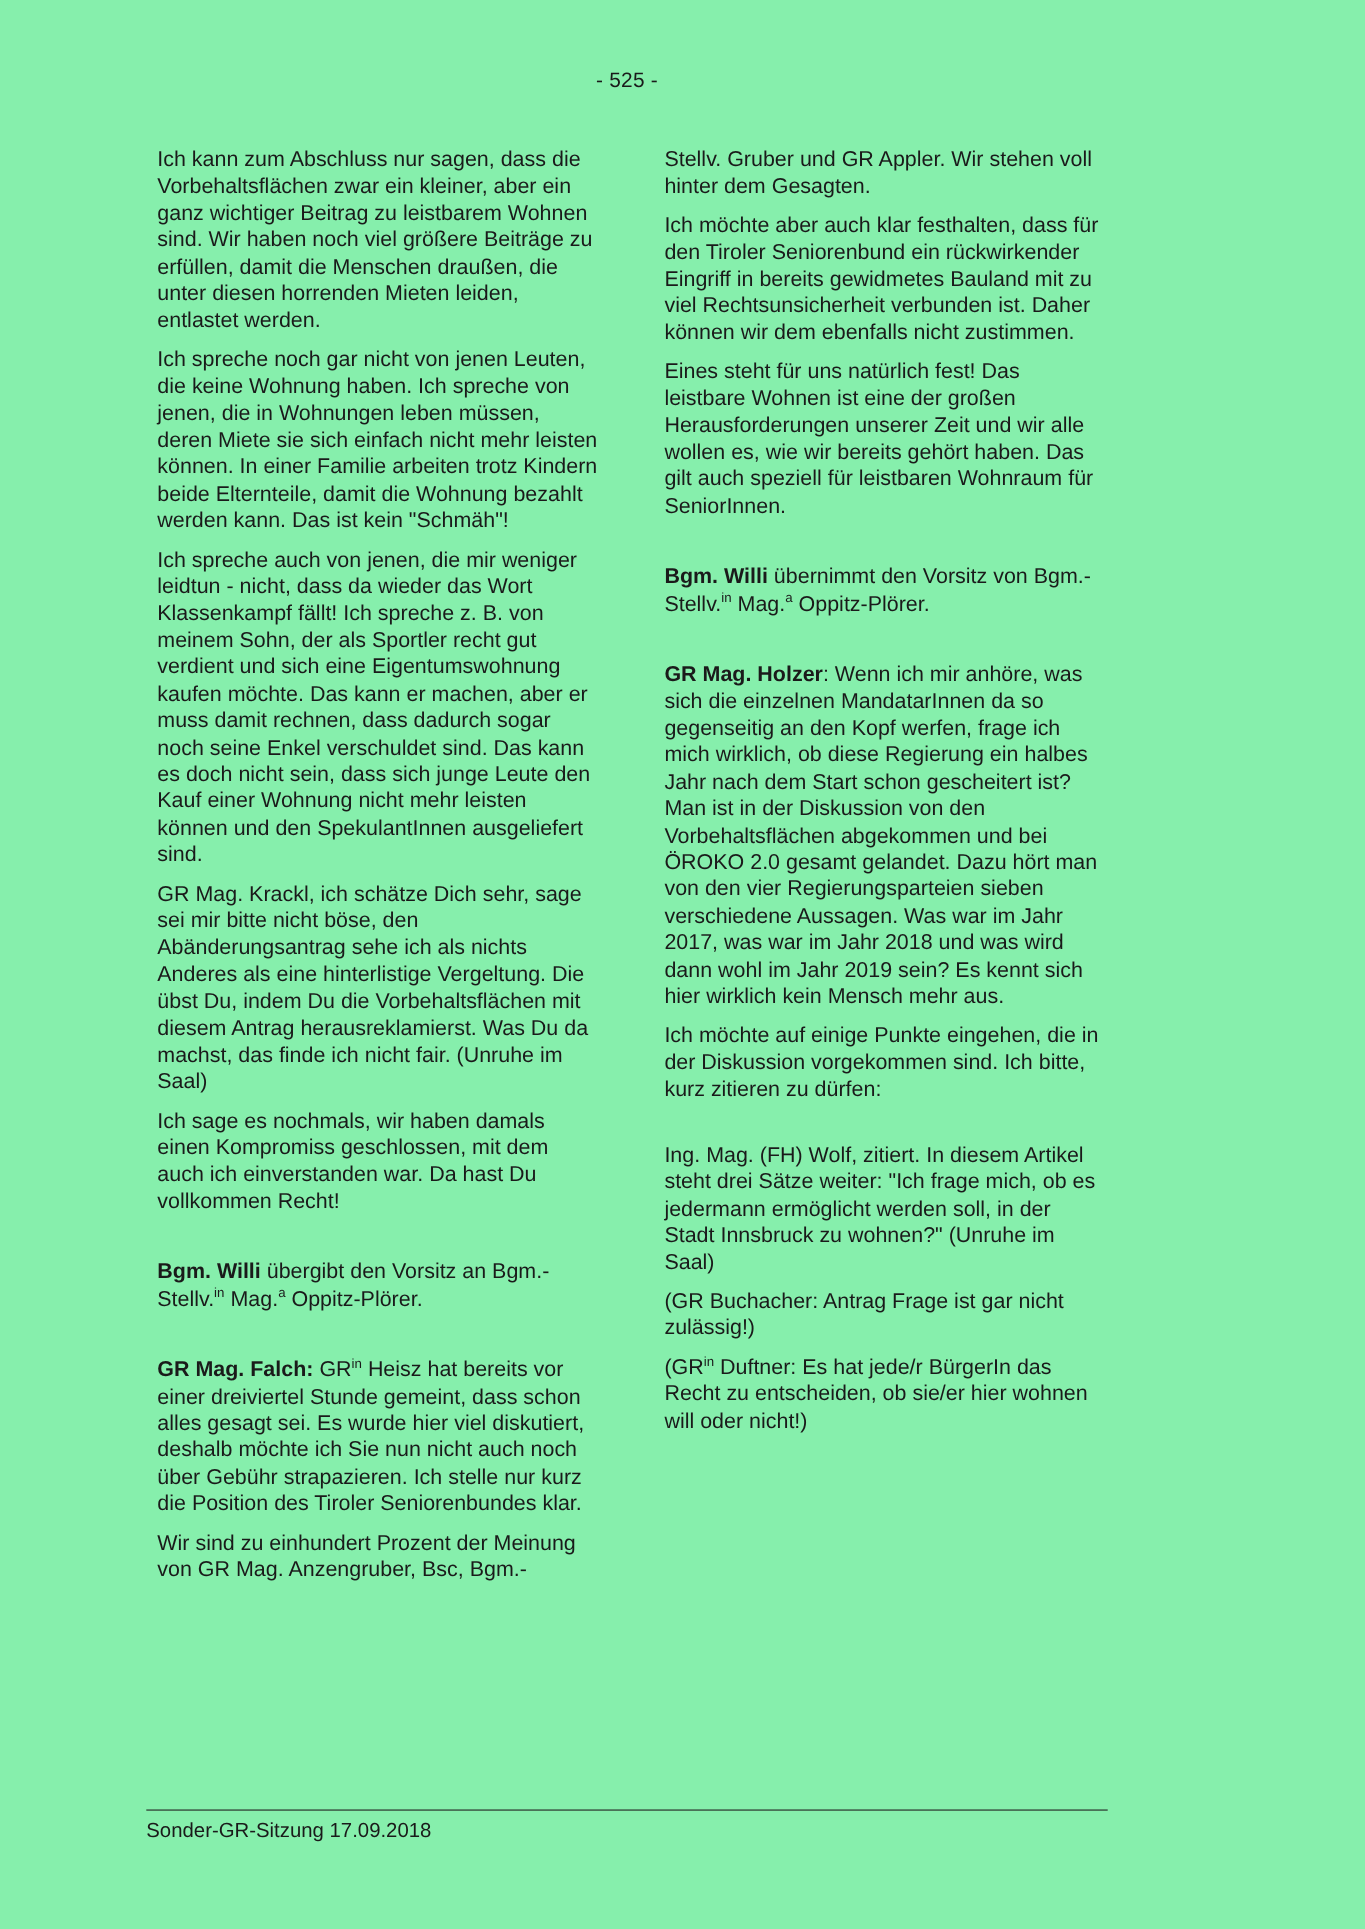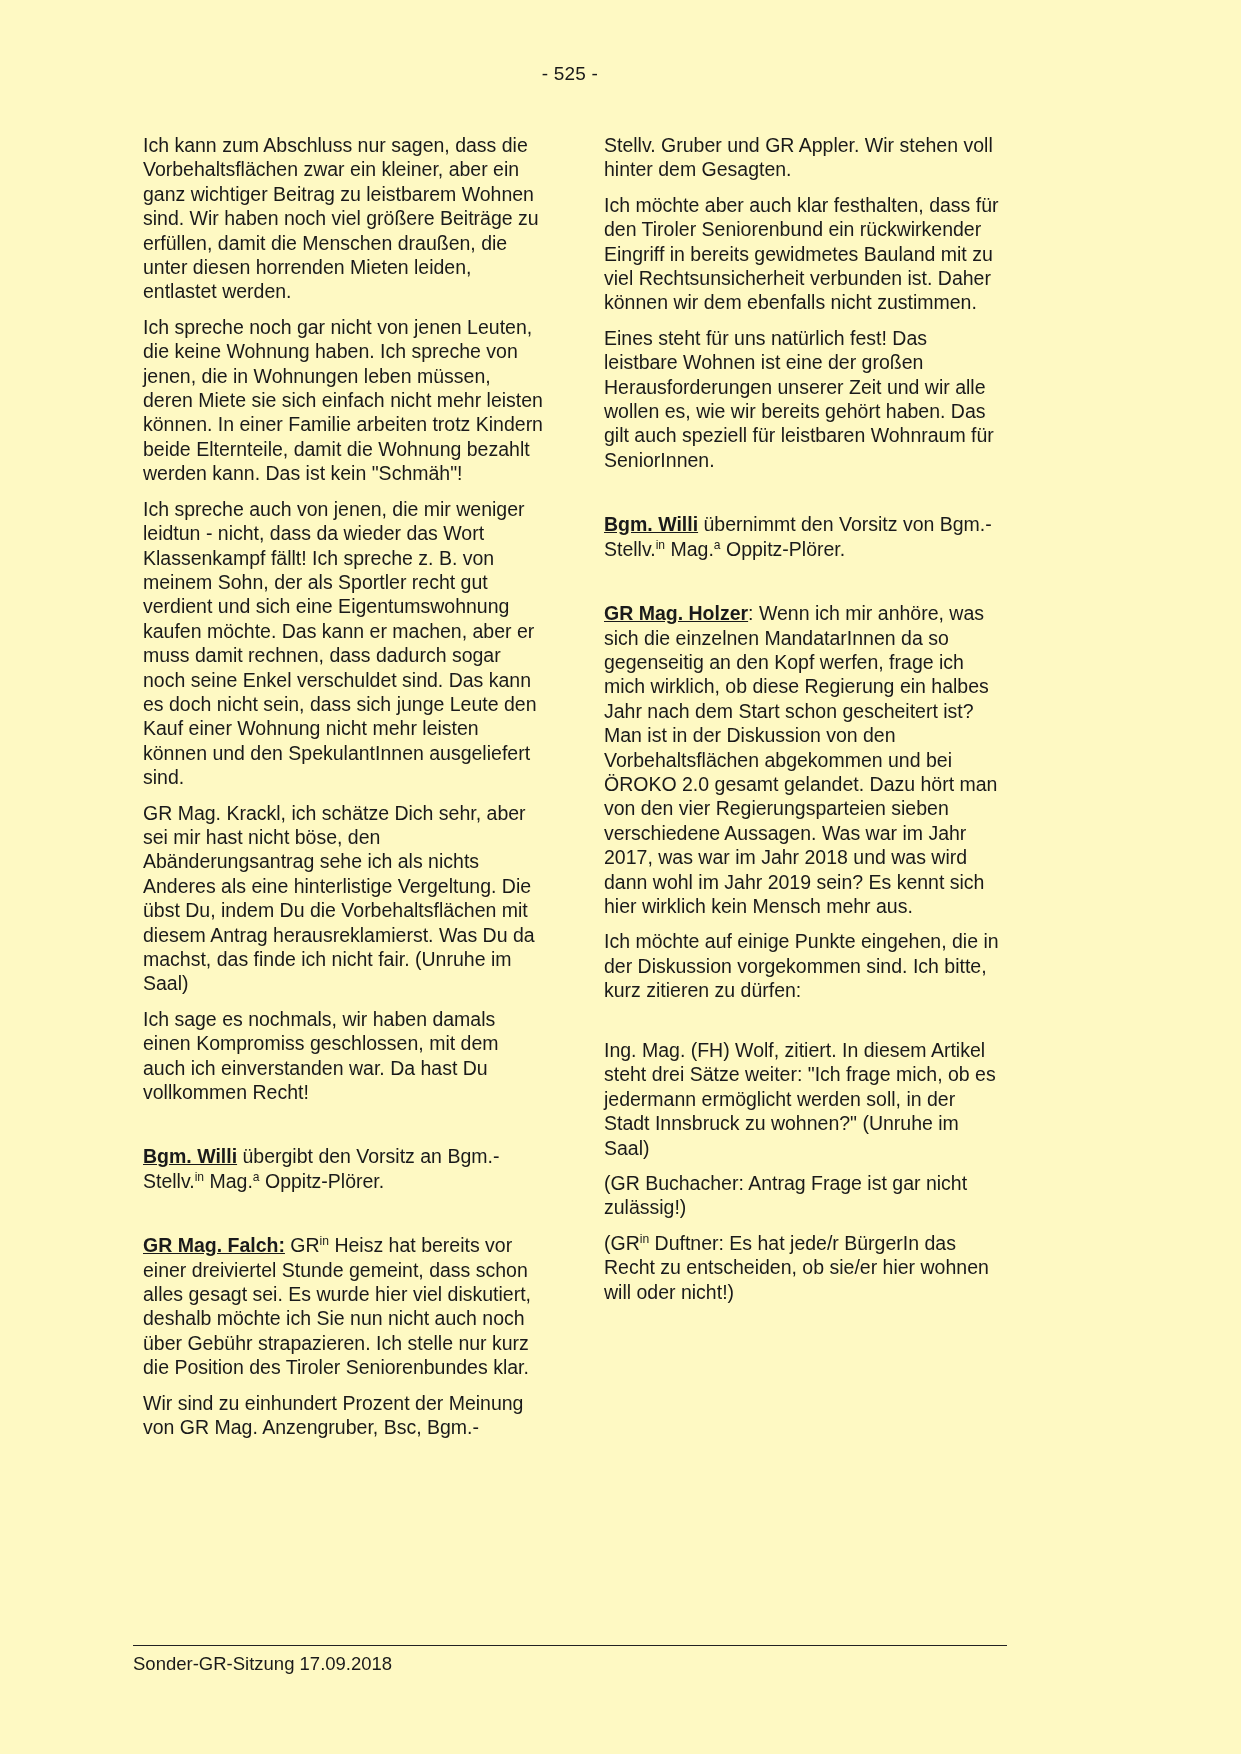--- a/index.html
+++ b/index.html
@@ -4,21 +4,21 @@
 <style>
   html, body {
     margin: 0;
     padding: 0;
     background: #ffffff;
   }
   .page {
     position: relative;
     width: 1241px;
     height: 1754px;
-    background: #fef9c3;
+    background: #86efac;
     color: #1a1a1a;
     font-family: "Liberation Sans", sans-serif;
     overflow: hidden;
   }
   .page-number {
     position: absolute;
     top: 63px;
     left: 133px;
     width: 874px;
     text-align: center;
@@ -42,21 +42,20 @@
     -webkit-hyphens: auto;
   }
   .column p {
     margin: 0 0 11px 0;
   }
   .column p.gap-large {
     margin-top: 40px;
   }
   .column b {
     font-weight: bold;
-    text-decoration: underline;
   }
   .column sup {
     font-size: 62%;
     line-height: 0;
     vertical-align: super;
   }
   .footer-rule {
     position: absolute;
     top: 1645px;
     left: 133px;
@@ -74,21 +73,21 @@
 <body>
 
 <div class="page">
   <div class="page-number">- 525 -</div>
 
   <div class="columns">
     <div class="column" id="col-left">
         <p><span>Ich kann zum Abschluss nur sagen, dass die Vorbehaltsflächen zwar ein kleiner, aber ein ganz wichtiger Beitrag zu leistbarem Wohnen sind. Wir haben noch viel größere Beiträge zu erfüllen, damit die Menschen draußen, die unter diesen horrenden Mieten leiden, entlastet werden.</span></p>
         <p><span>Ich spreche noch gar nicht von jenen Leuten, die keine Wohnung haben. Ich spreche von jenen, die in Wohnungen leben müssen, deren Miete sie sich einfach nicht mehr leisten können. In einer Familie arbeiten trotz Kindern beide Elternteile, damit die Wohnung bezahlt werden kann. Das ist kein "Schmäh"!</span></p>
         <p><span>Ich spreche auch von jenen, die mir weniger leidtun - nicht, dass da wieder das Wort Klassenkampf fällt! Ich spreche z. B. von meinem Sohn, der als Sportler recht gut verdient und sich eine Eigentumswohnung kaufen möchte. Das kann er machen, aber er muss damit rechnen, dass dadurch sogar noch seine Enkel verschuldet sind. Das kann es doch nicht sein, dass sich junge Leute den Kauf einer Wohnung nicht mehr leisten können und den SpekulantInnen ausgeliefert sind.</span></p>
-        <p><span>GR Mag. Krackl, ich schätze Dich sehr, aber sei mir hast nicht böse, den Abänderungsantrag sehe ich als nichts Anderes als eine hinterlistige Vergeltung. Die übst Du, indem Du die Vorbehaltsflächen mit diesem Antrag herausreklamierst. Was Du da machst, das finde ich nicht fair. (Unruhe im Saal)</span></p>
+        <p><span>GR Mag. Krackl, ich schätze Dich sehr, sage sei mir bitte nicht böse, den Abänderungsantrag sehe ich als nichts Anderes als eine hinterlistige Vergeltung. Die übst Du, indem Du die Vorbehaltsflächen mit diesem Antrag herausreklamierst. Was Du da machst, das finde ich nicht fair. (Unruhe im Saal)</span></p>
         <p><span>Ich sage es nochmals, wir haben damals einen Kompromiss geschlossen, mit dem auch ich einverstanden war. Da hast Du vollkommen Recht!</span></p>
         <p class="gap-large"><b>Bgm. Willi</b><span> übergibt den Vorsitz an Bgm.-Stellv.</span><sup>in</sup><span> Mag.</span><sup>a</sup><span> Oppitz-Plörer.</span></p>
         <p class="gap-large"><b>GR Mag. Falch:</b><span> GR</span><sup>in</sup><span> Heisz hat bereits vor einer dreiviertel Stunde gemeint, dass schon alles gesagt sei. Es wurde hier viel diskutiert, deshalb möchte ich Sie nun nicht auch noch über Gebühr strapazieren. Ich stelle nur kurz die Position des Tiroler Seniorenbundes klar.</span></p>
         <p><span>Wir sind zu einhundert Prozent der Meinung von GR Mag. Anzengruber, Bsc, Bgm.-</span></p>
       </div>
     <div class="column" id="col-right">
         <p><span>Stellv. Gruber und GR Appler. Wir stehen voll hinter dem Gesagten.</span></p>
         <p><span>Ich möchte aber auch klar festhalten, dass für den Tiroler Seniorenbund ein rückwirkender Eingriff in bereits gewidmetes Bauland mit zu viel Rechtsunsicherheit verbunden ist. Daher können wir dem ebenfalls nicht zustimmen.</span></p>
         <p><span>Eines steht für uns natürlich fest! Das leistbare Wohnen ist eine der großen Herausforderungen unserer Zeit und wir alle wollen es, wie wir bereits gehört haben. Das gilt auch speziell für leistbaren Wohnraum für SeniorInnen.</span></p>
         <p class="gap-large"><b>Bgm. Willi</b><span> übernimmt den Vorsitz von Bgm.-Stellv.</span><sup>in</sup><span> Mag.</span><sup>a</sup><span> Oppitz-Plörer.</span></p>

